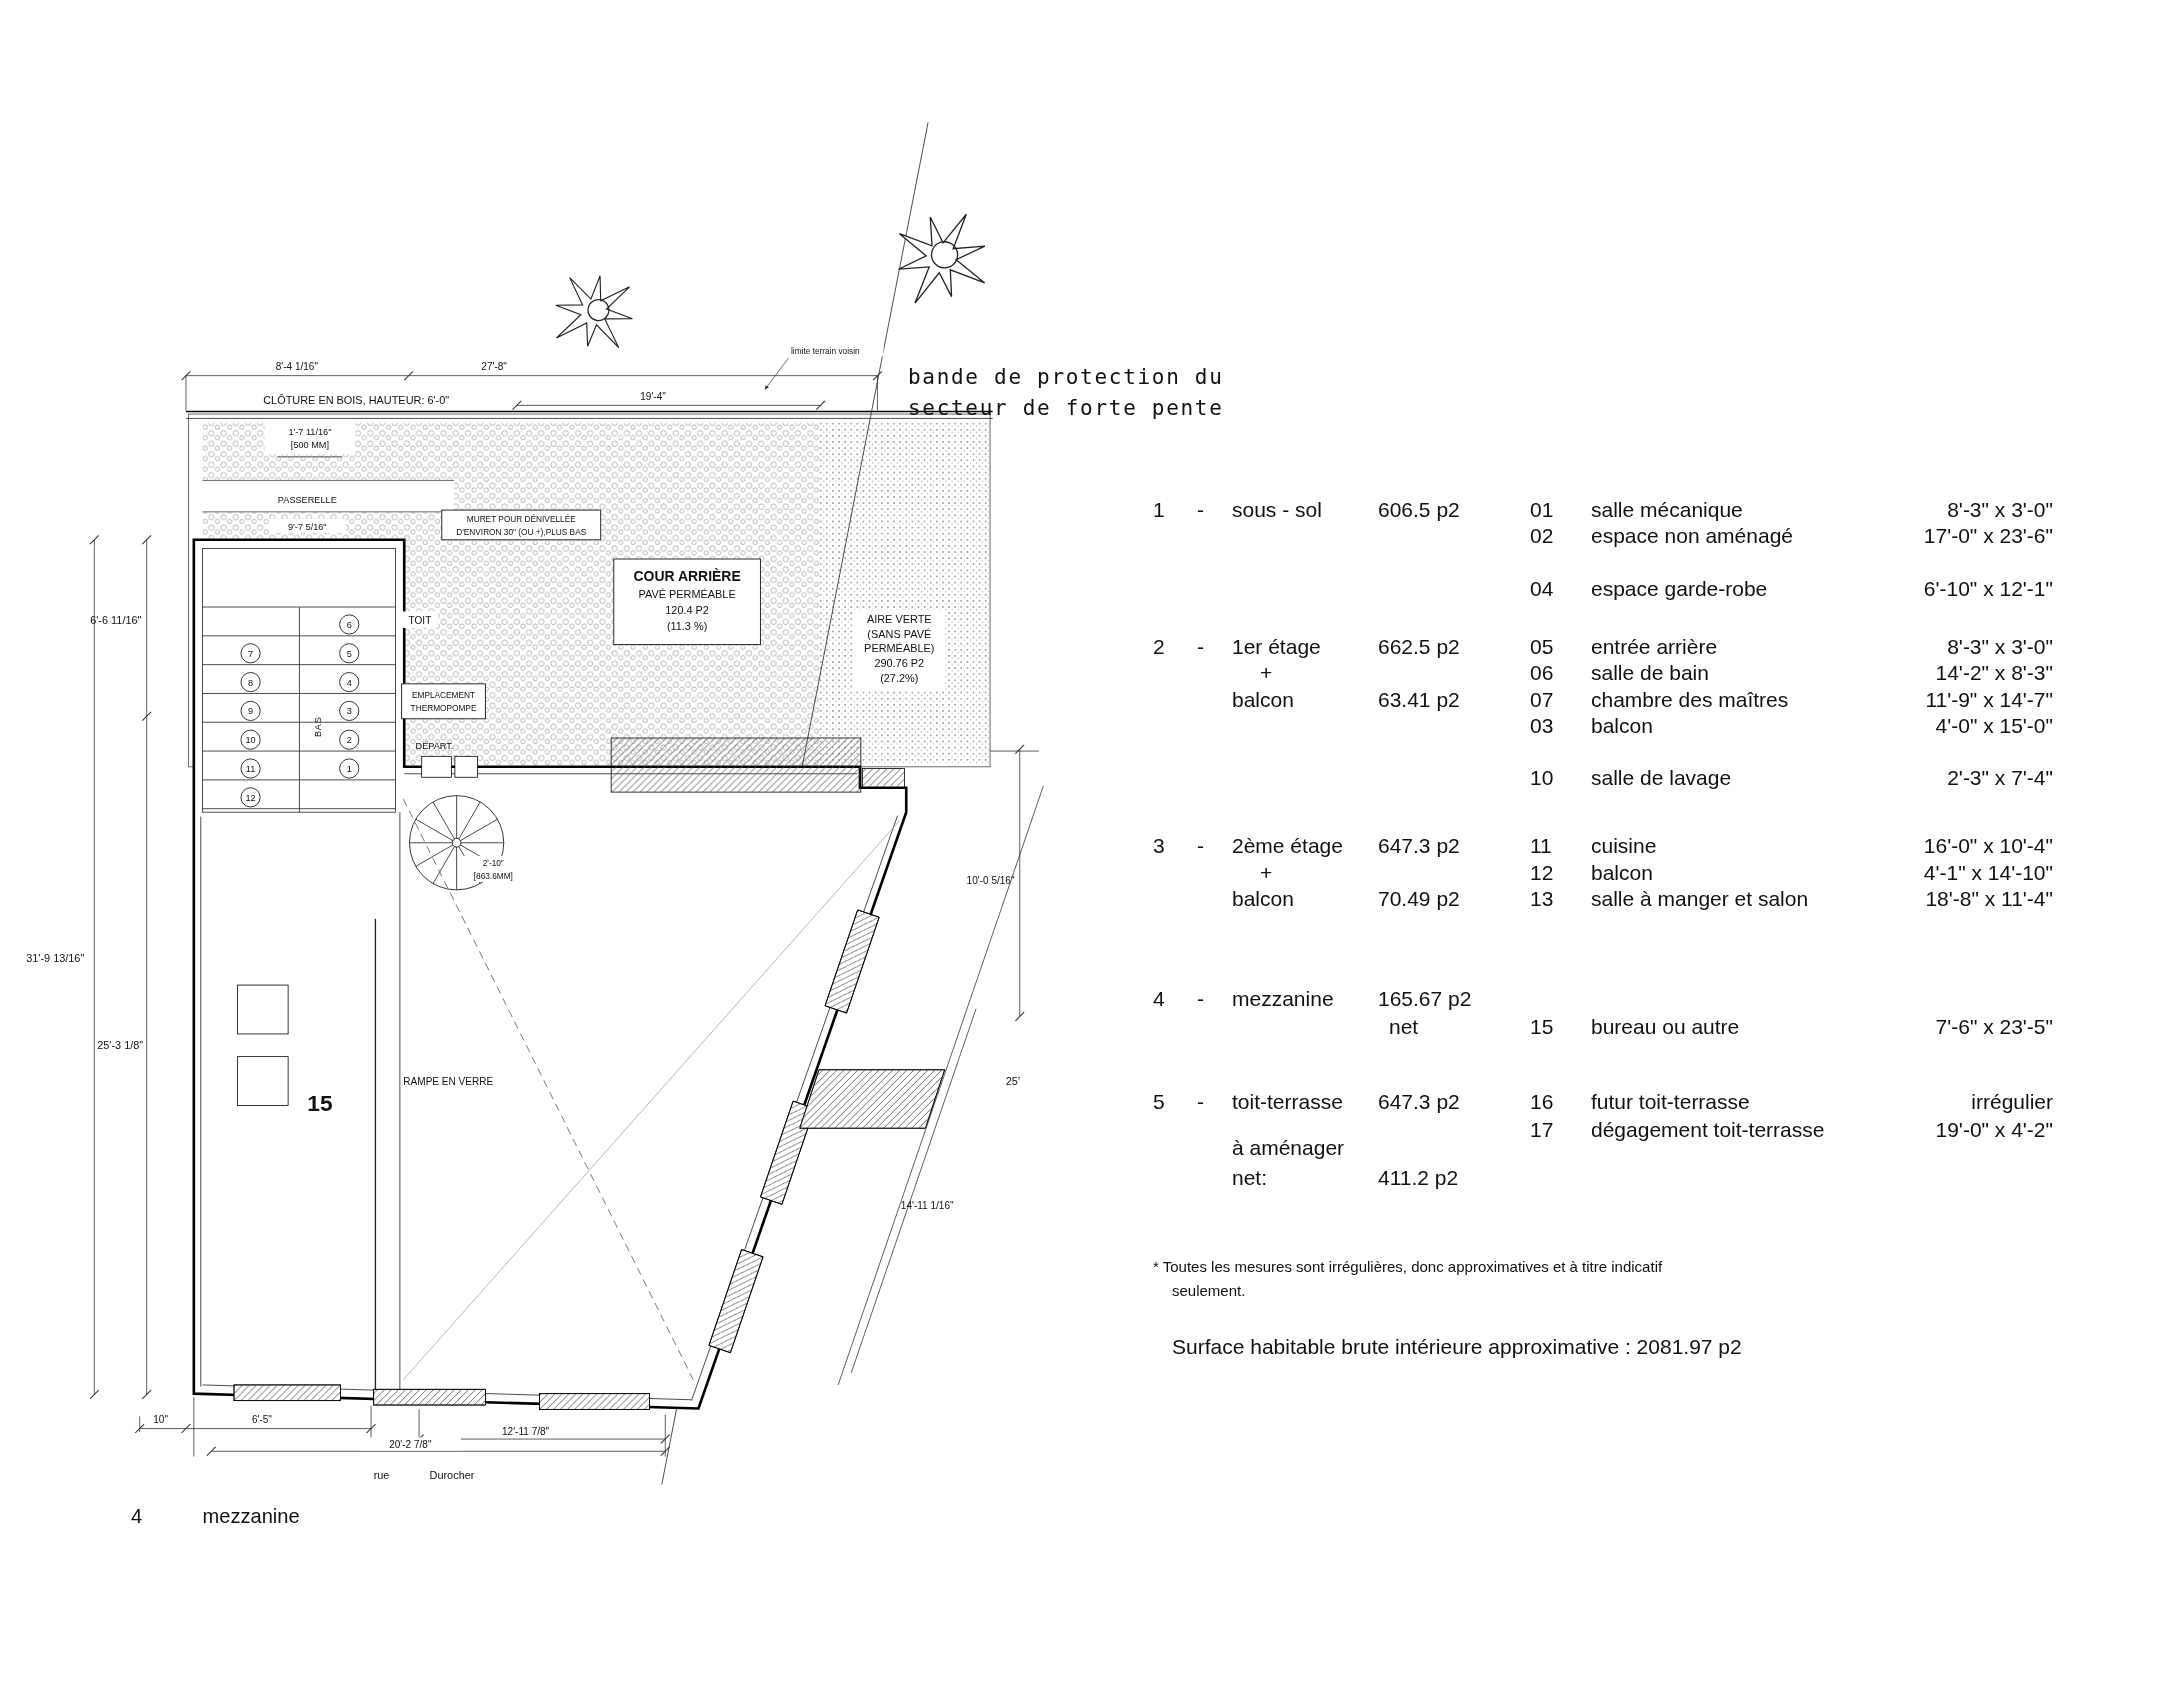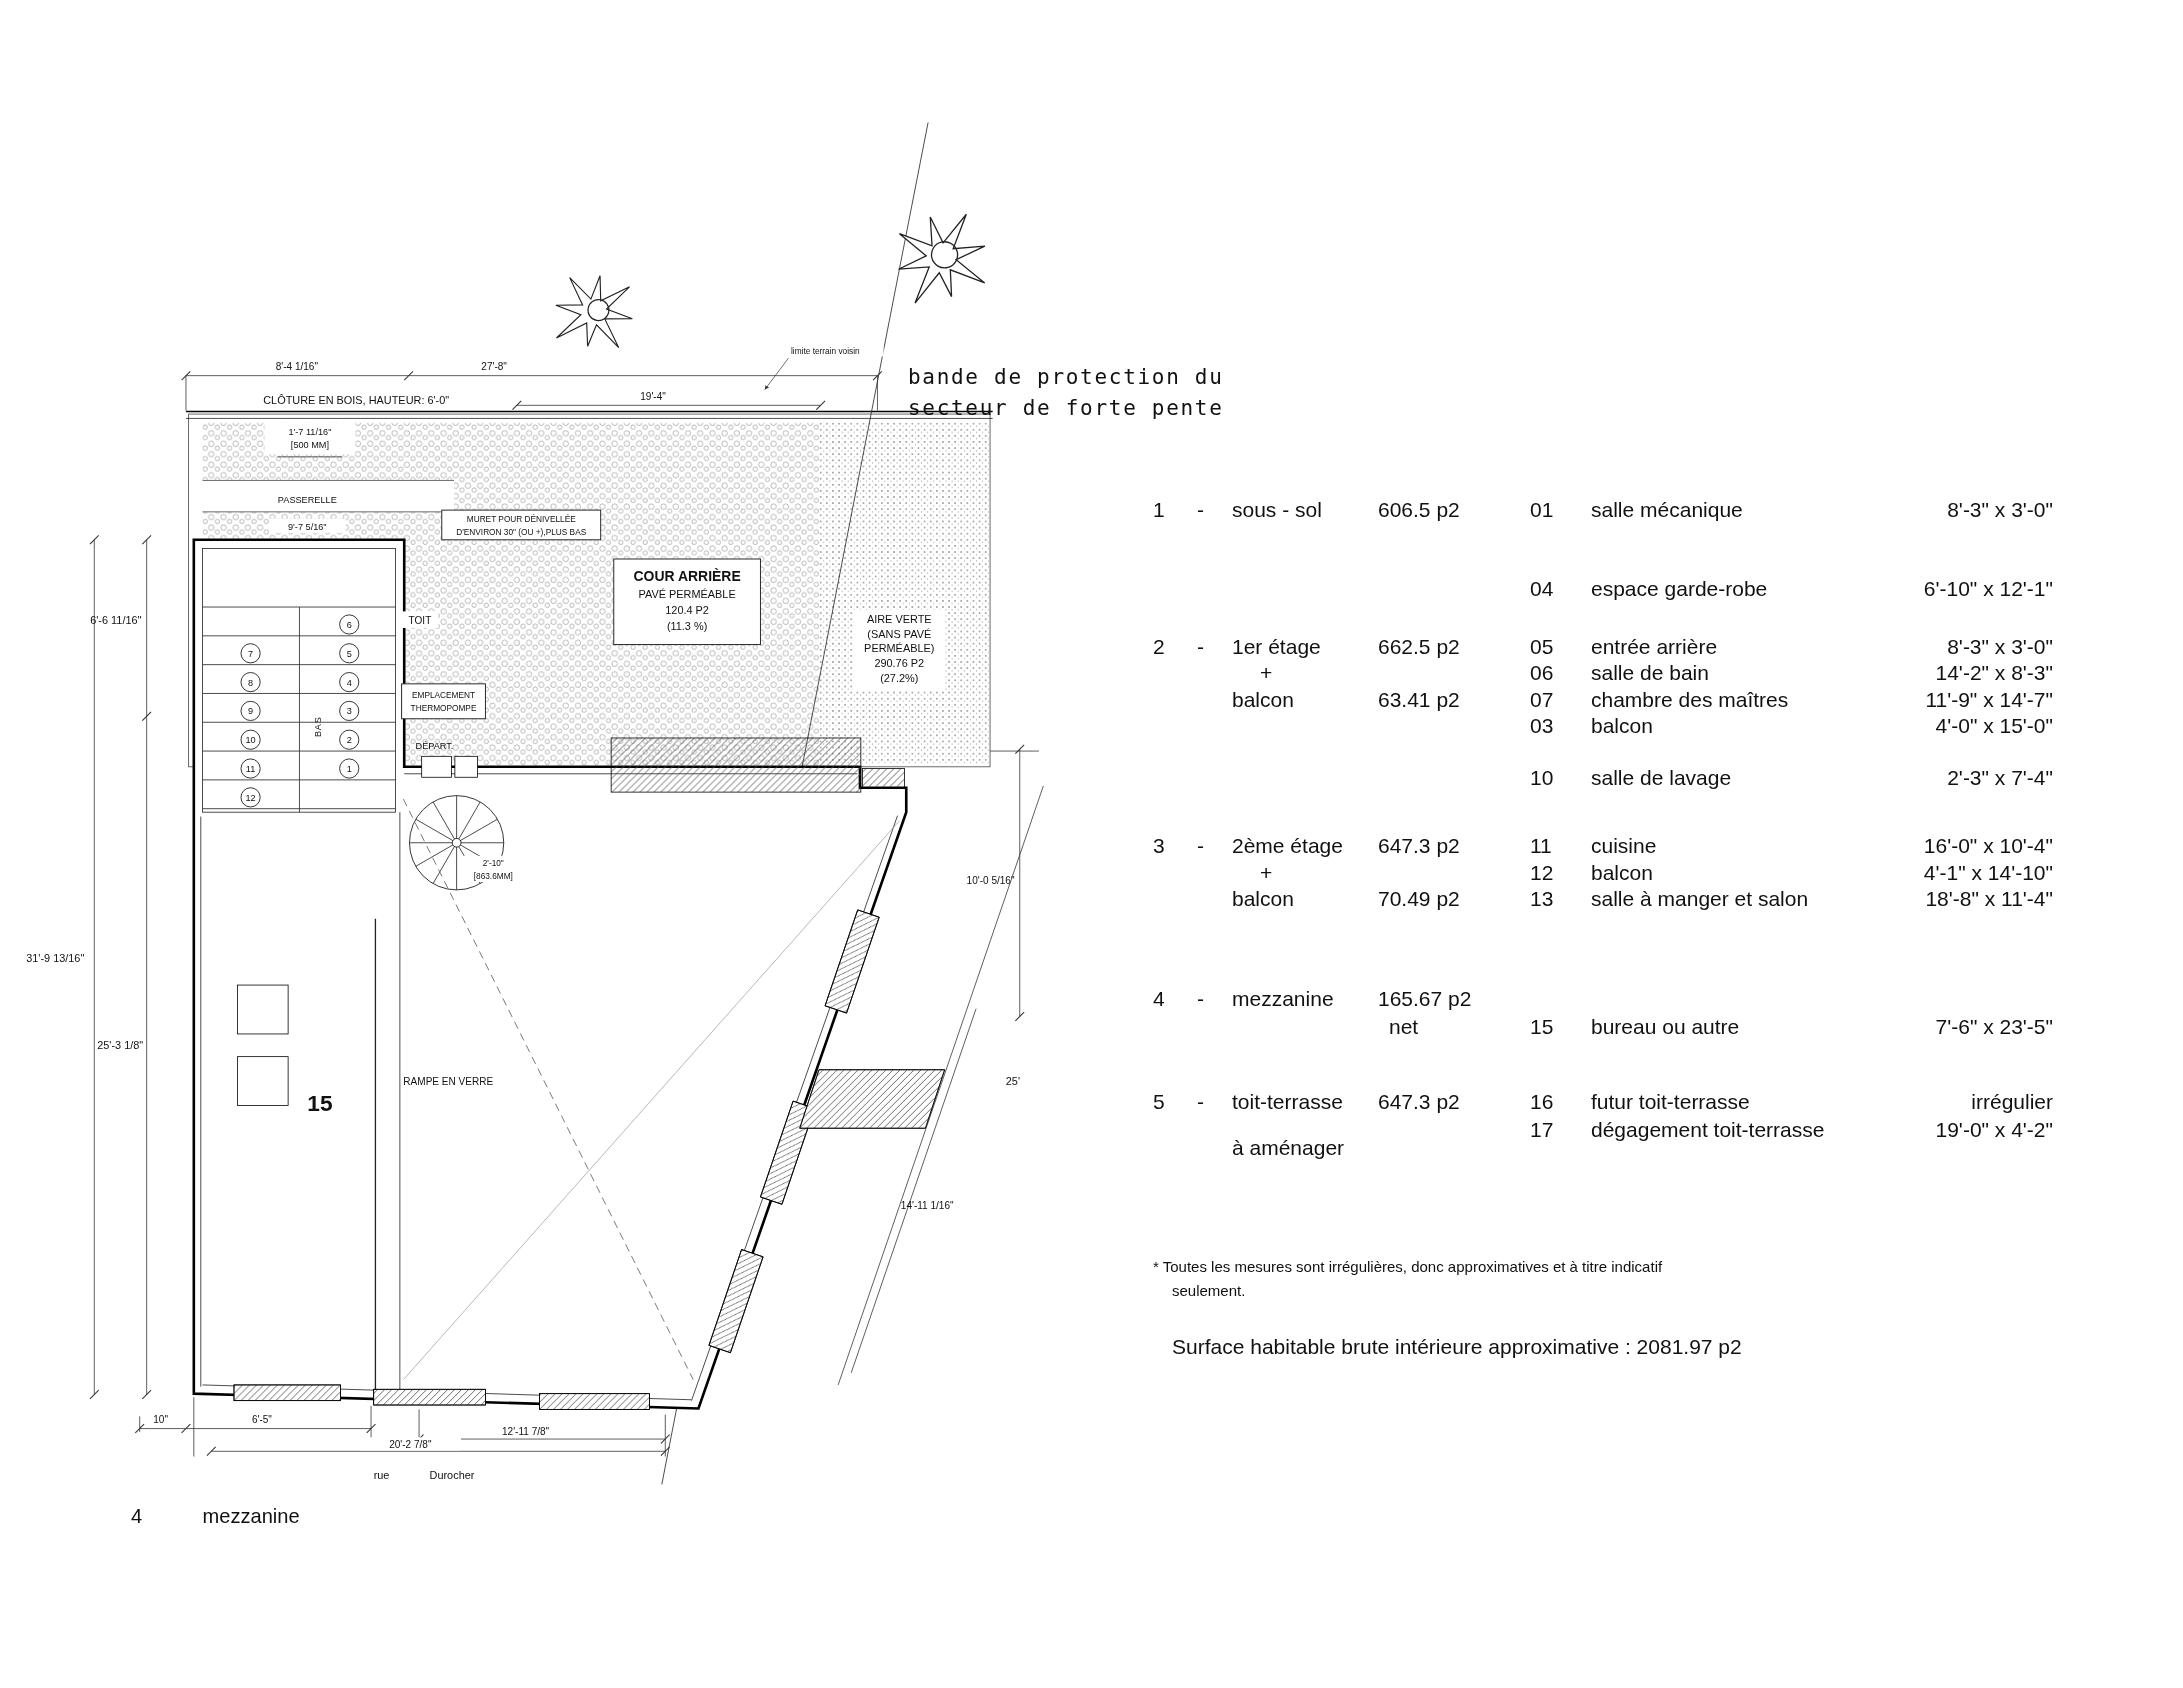--- a/index.html
+++ b/index.html
@@ -326,20 +326,25 @@
 
     <div class="lrow" style="top:13px">
       <span class="c-fnum">1</span>
       <span class="c-fsep">-</span>
       <span class="c-fname">sous - sol</span>
       <span class="c-farea">606.5 p2</span>
       <span class="c-rnum">01</span>
       <span class="c-rname">salle mécanique</span>
       <span class="c-rdim">8'-3" x 3'-0"</span>
     </div>
+    <div class="lrow" style="top:39px">
+      <span class="c-rnum">02</span>
+      <span class="c-rname">espace non aménagé</span>
+      <span class="c-rdim">17'-0" x 23'-6"</span>
+    </div>
     <div class="lrow" style="top:92px">
       <span class="c-rnum">04</span>
       <span class="c-rname">espace garde-robe</span>
       <span class="c-rdim">6'-10" x 12'-1"</span>
     </div>
 
     <div class="lrow" style="top:150px">
       <span class="c-fnum">2</span>
       <span class="c-fsep">-</span>
       <span class="c-fname">1er étage</span>
@@ -418,20 +423,24 @@
       <span class="c-rdim">irrégulier</span>
     </div>
     <div class="lrow" style="top:633px">
       <span class="c-rnum">17</span>
       <span class="c-rname">dégagement toit-terrasse</span>
       <span class="c-rdim">19'-0" x 4'-2"</span>
     </div>
     <div class="lrow" style="top:651px">
       <span class="c-fname">à aménager</span>
     </div>
+    <div class="lrow" style="top:681px">
+      <span class="c-fname">net:</span>
+      <span class="c-farea">411.2 p2</span>
+    </div>
 
     <div class="note-row" style="top:773px;left:0">* Toutes les mesures sont irrégulières, donc approximatives et à titre indicatif</div>
     <div class="note-row" style="top:797px;left:19px">seulement.</div>
     <div class="summary-row" style="top:850px;left:19px">Surface habitable brute intérieure approximative : 2081.97 p2</div>
   </div>
 
 </div>
 
 
 </body></html>

